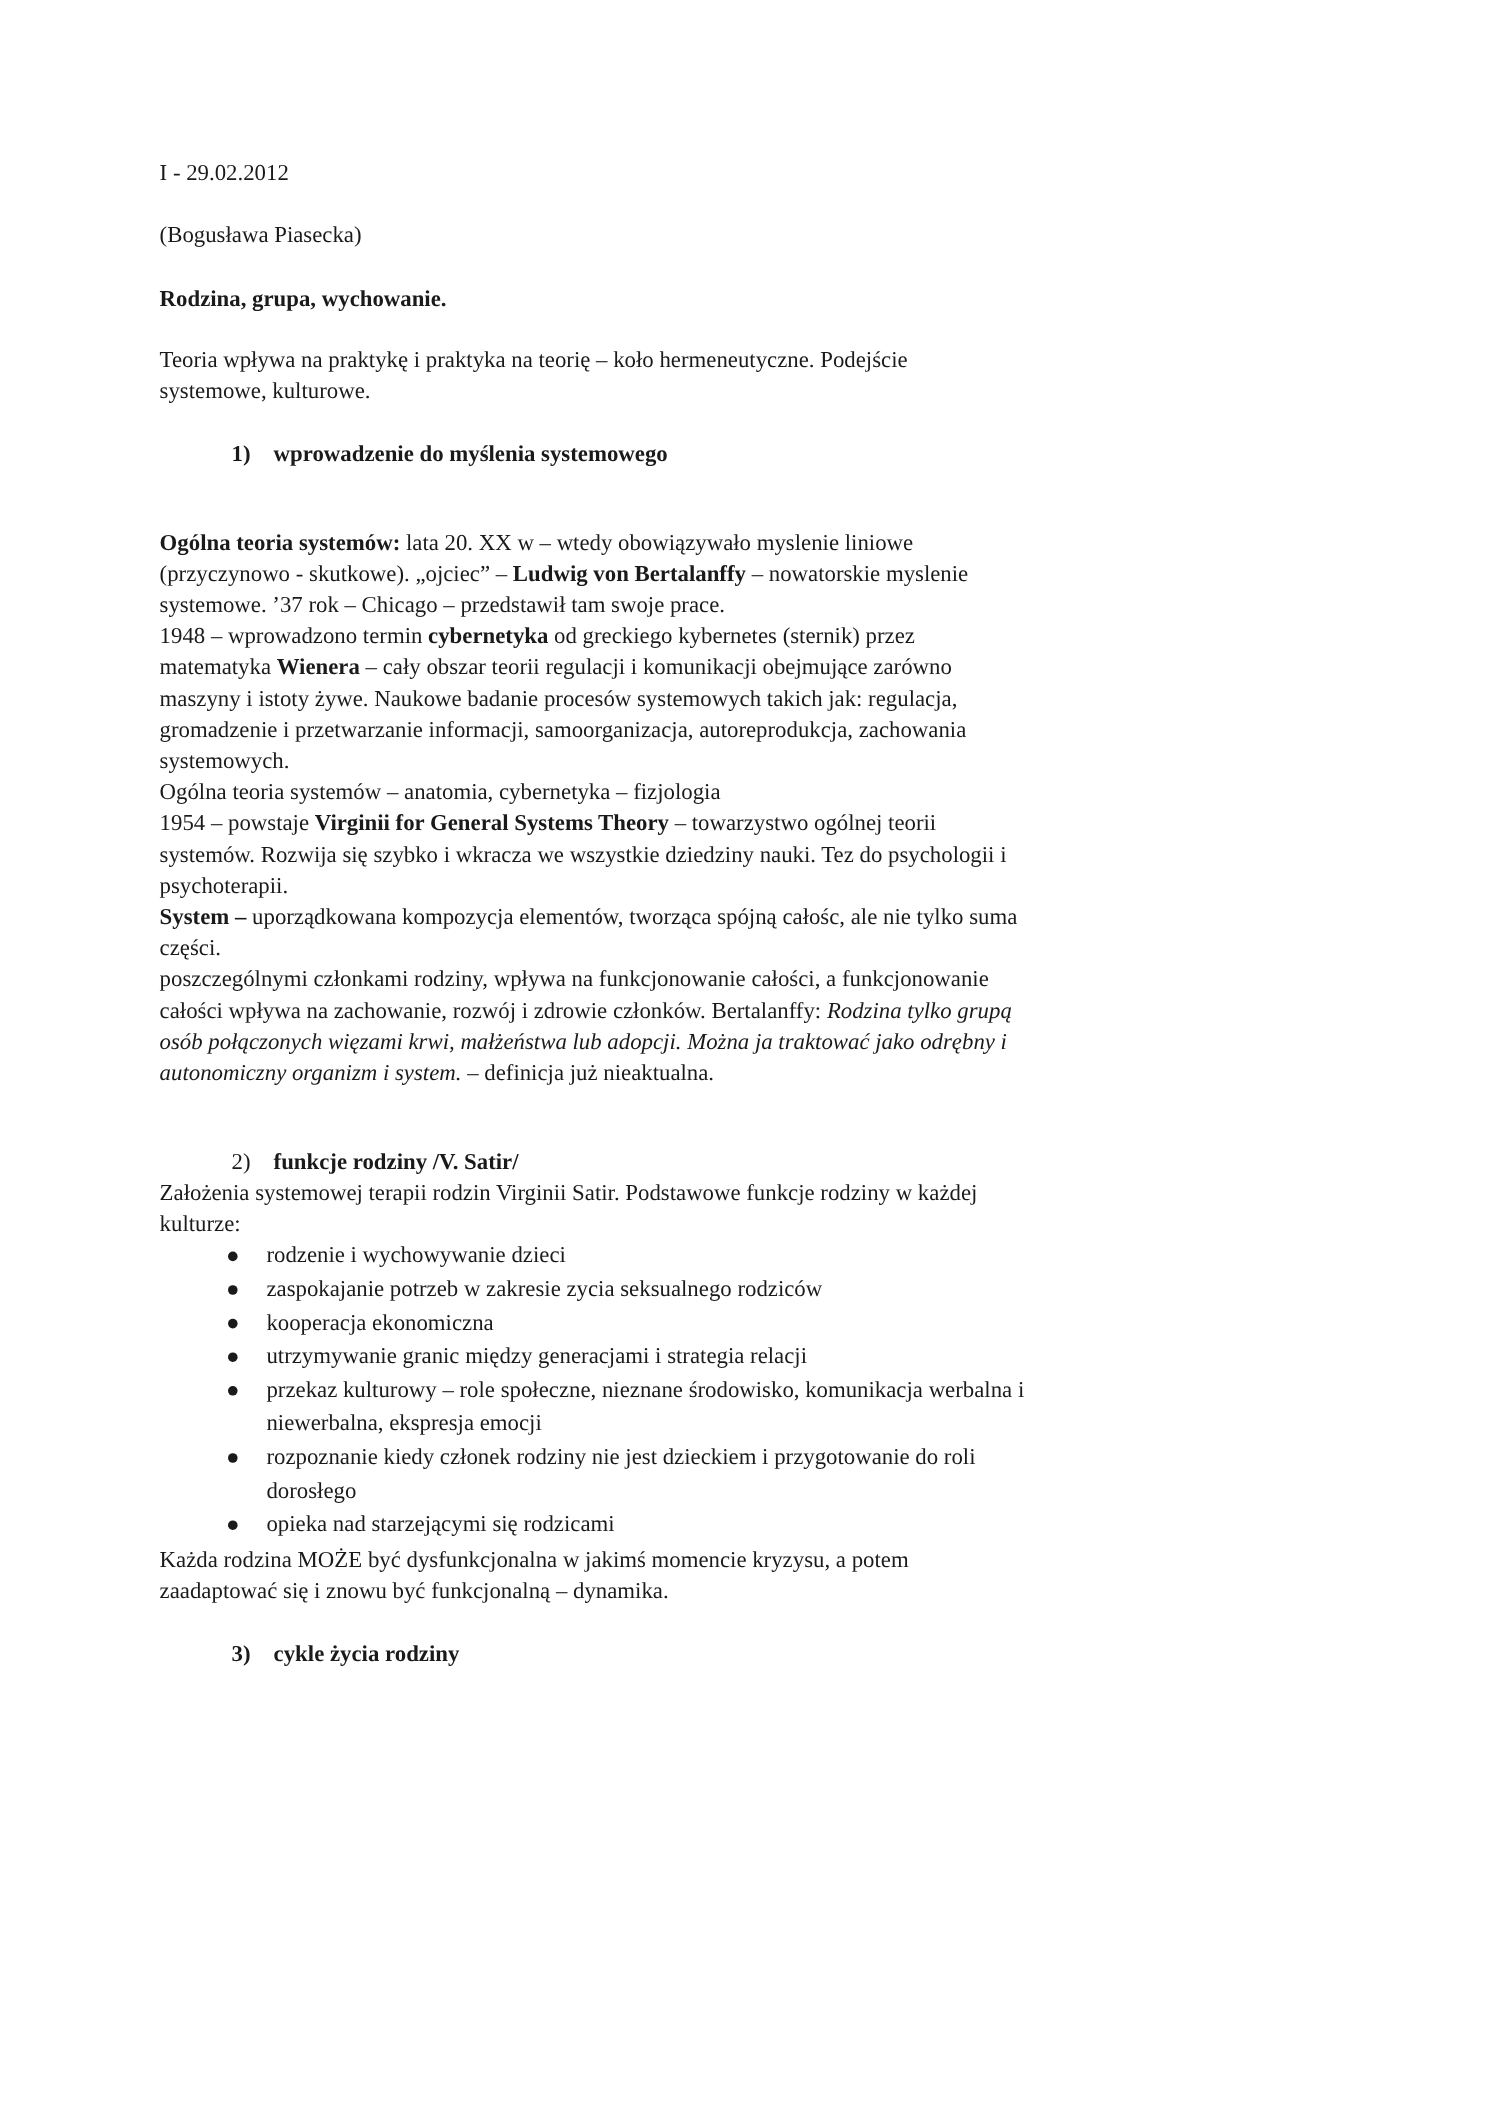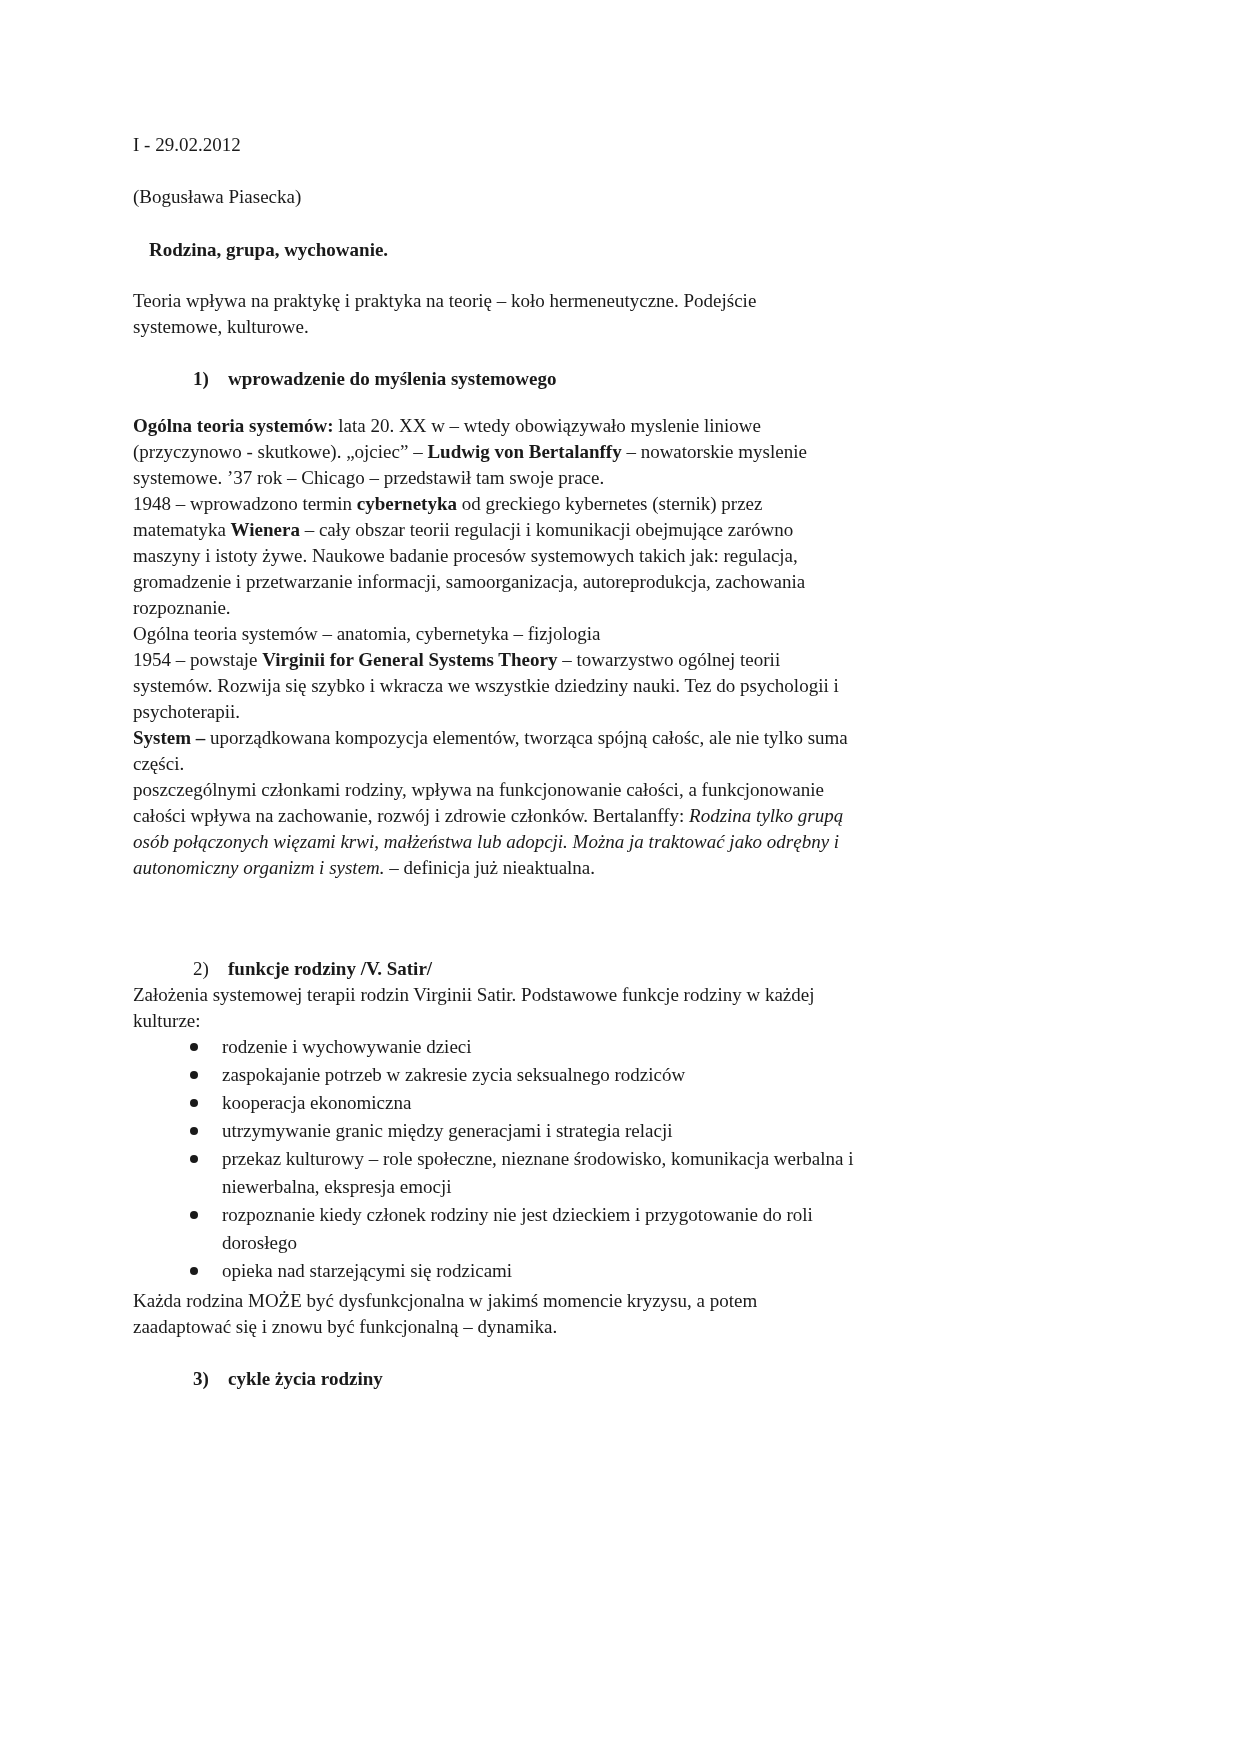--- a/index.html
+++ b/index.html
@@ -29,42 +29,42 @@
 <div class="page">
 
   <p class="blk" style="top:132px;">
     <span class="line">I - 29.02.2012</span>
   </p>
 
   <p class="blk" style="top:184px;">
     <span class="line">(Bogusława Piasecka)</span>
   </p>
 
-  <p class="blk" style="top:237px;margin-left:16px;">
+  <p class="blk" style="top:237px;">
     <b class="line">Rodzina, grupa, wychowanie.</b>
   </p>
 
   <p class="blk" style="top:288px;">
     <span class="line">Teoria wpływa na praktykę i praktyka na teorię – koło hermeneutyczne. Podejście</span>
     <span class="line">systemowe, kulturowe.</span>
   </p>
 
   <div class="num-heading" style="top:366px;">
     <span class="num">1)</span><span>wprowadzenie do myślenia systemowego</span>
   </div>
 
-  <div class="blk" style="top:413px;">
+  <div class="blk" style="top:440px;">
     <span class="line"><b>Ogólna teoria systemów:</b><span> lata 20. XX w – wtedy obowiązywało myslenie liniowe</span></span>
     <span class="line"><span>(przyczynowo - skutkowe). „ojciec” – </span><b>Ludwig von Bertalanffy</b><span> – nowatorskie myslenie</span></span>
     <span class="line"><span>systemowe. ’37 rok – Chicago – przedstawił tam swoje prace.</span></span>
     <span class="line"><span>1948 – wprowadzono termin </span><b>cybernetyka</b><span> od greckiego kybernetes (sternik) przez</span></span>
     <span class="line"><span>matematyka </span><b>Wienera</b><span> – cały obszar teorii regulacji i komunikacji obejmujące zarówno</span></span>
     <span class="line"><span>maszyny i istoty żywe. Naukowe badanie procesów systemowych takich jak: regulacja,</span></span>
     <span class="line"><span>gromadzenie i przetwarzanie informacji, samoorganizacja, autoreprodukcja, zachowania</span></span>
-    <span class="line"><span>rozpoznanie.</span></span>
+    <span class="line"><span>systemowych.</span></span>
     <span class="line"><span>Ogólna teoria systemów – anatomia, cybernetyka – fizjologia</span></span>
     <span class="line"><span>1954 – powstaje </span><b>Virginii for General Systems Theory</b><span> – towarzystwo ogólnej teorii</span></span>
     <span class="line"><span>systemów. Rozwija się szybko i wkracza we wszystkie dziedziny nauki. Tez do psychologii i</span></span>
     <span class="line"><span>psychoterapii.</span></span>
     <span class="line"><b>System –</b><span> uporządkowana kompozycja elementów, tworząca spójną całośc, ale nie tylko suma</span></span>
     <span class="line"><span>części.</span></span>
     <span class="line"><span>poszczególnymi członkami rodziny, wpływa na funkcjonowanie całości, a funkcjonowanie</span></span>
     <span class="line"><span>całości wpływa na zachowanie, rozwój i zdrowie członków. Bertalanffy: </span><i>Rodzina tylko grupą</i></span>
     <span class="line"><i>osób połączonych więzami krwi, małżeństwa lub adopcji. Można ja traktować jako odrębny i</i></span>
     <span class="line"><i>autonomiczny organizm i system.</i><span> – definicja już nieaktualna.</span></span>

